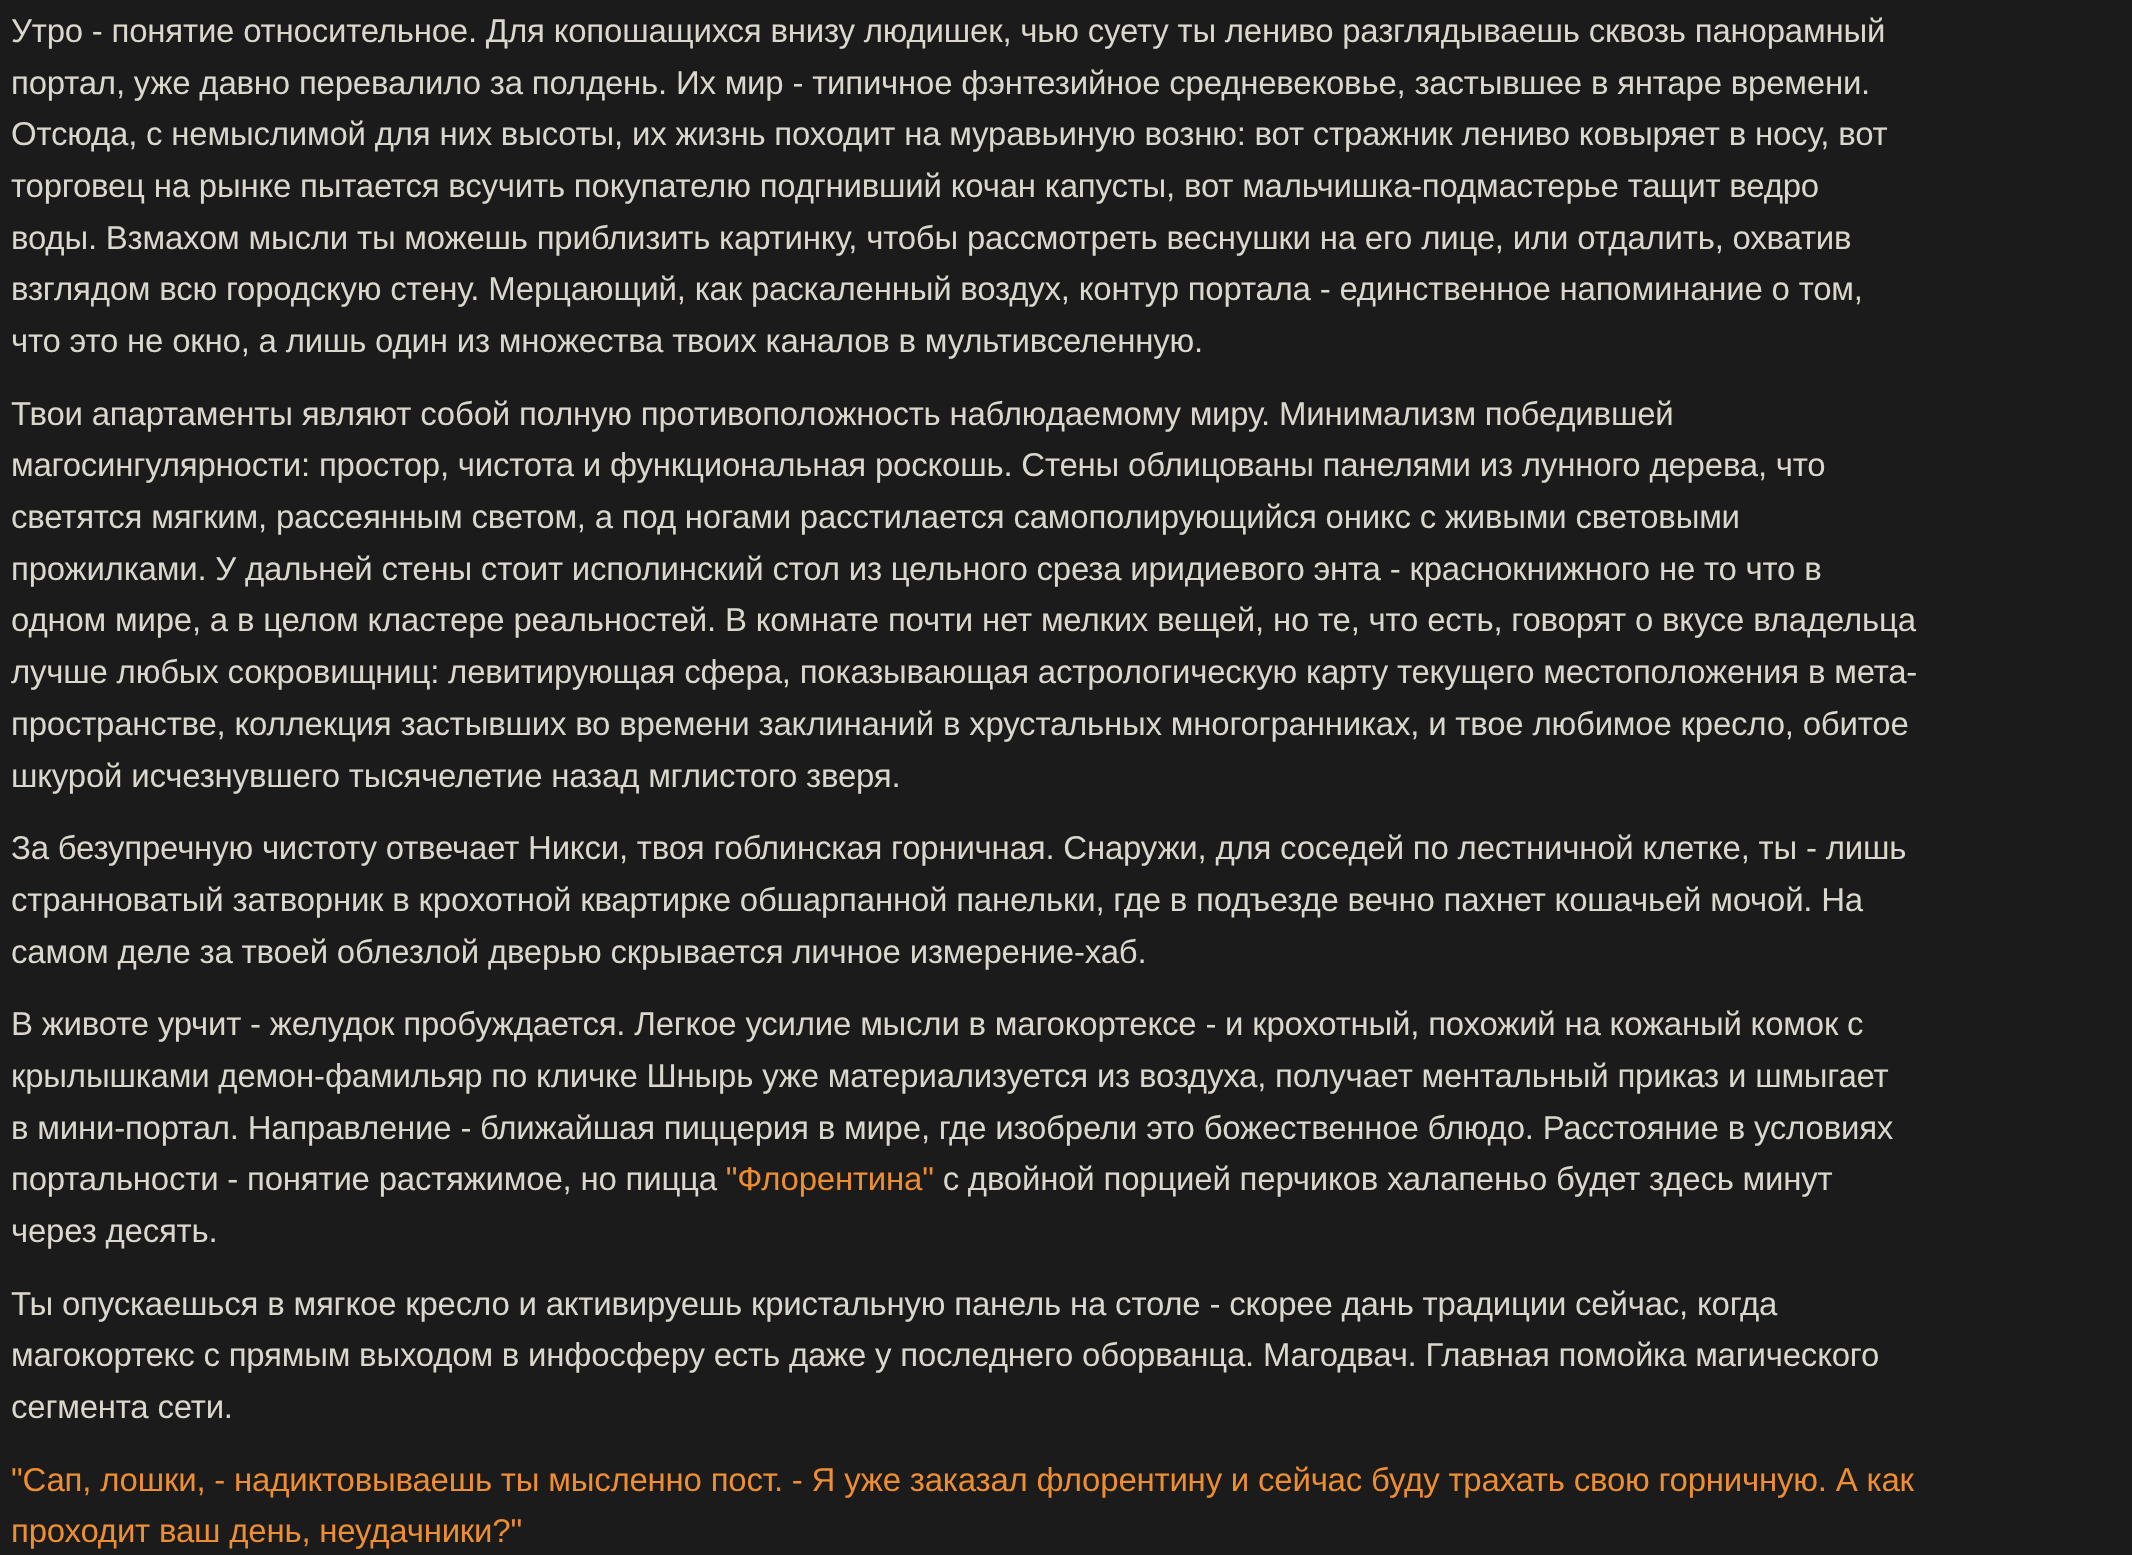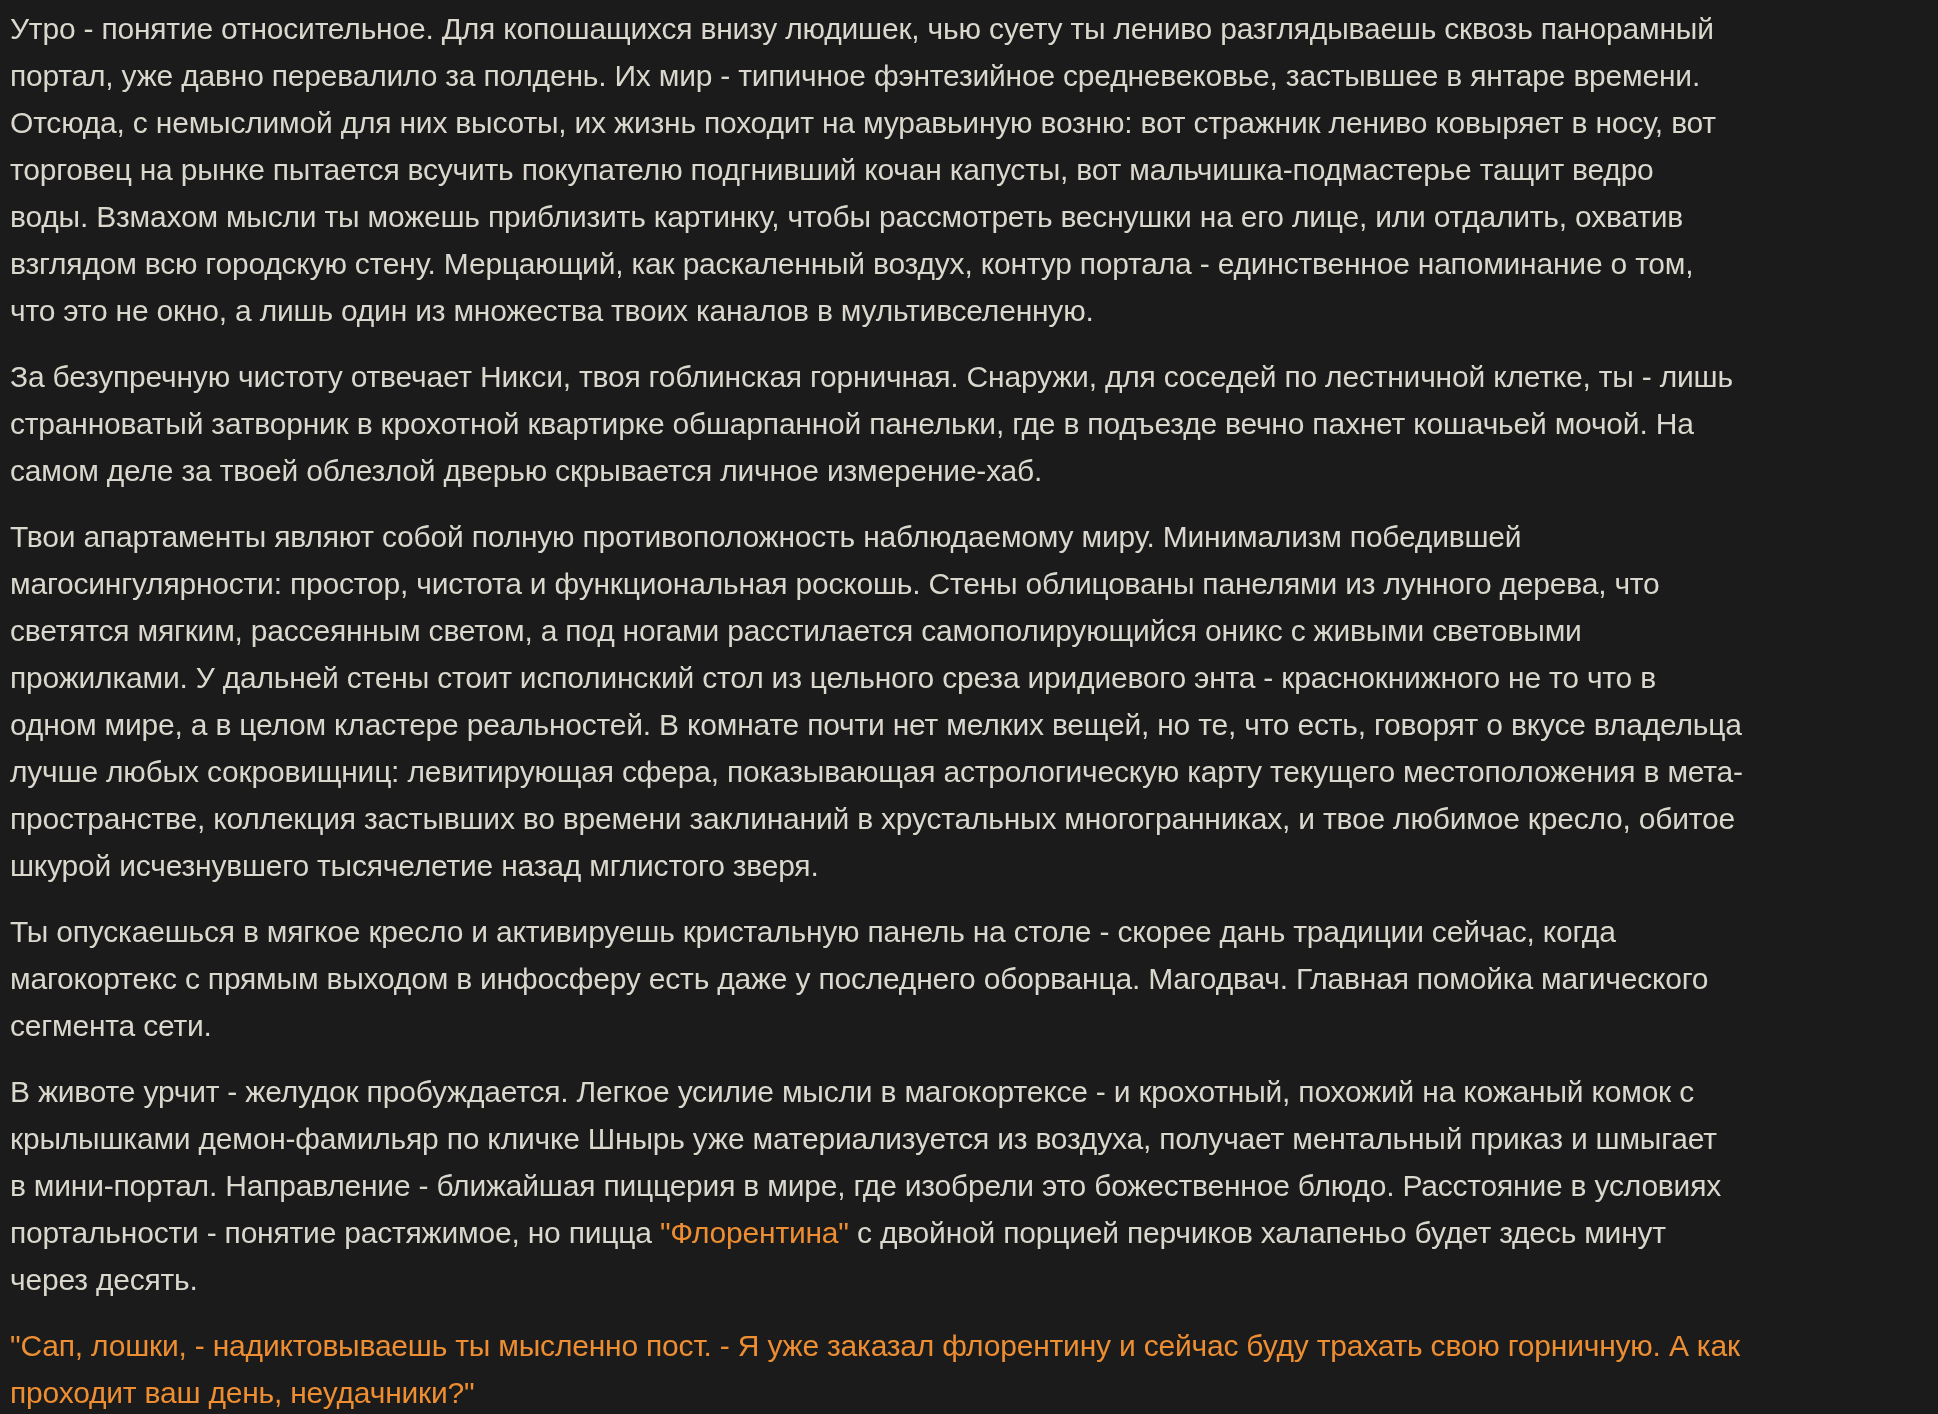--- a/index.html
+++ b/index.html
@@ -36,39 +36,39 @@
 <main class="story">
 
   <p>Утро - понятие относительное. Для копошащихся внизу людишек, чью суету ты лениво разглядываешь сквозь панорамный
 портал, уже давно перевалило за полдень. Их мир - типичное фэнтезийное средневековье, застывшее в янтаре времени.
 Отсюда, с немыслимой для них высоты, их жизнь походит на муравьиную возню: вот стражник лениво ковыряет в носу, вот
 торговец на рынке пытается всучить покупателю подгнивший кочан капусты, вот мальчишка-подмастерье тащит ведро
 воды. Взмахом мысли ты можешь приблизить картинку, чтобы рассмотреть веснушки на его лице, или отдалить, охватив
 взглядом всю городскую стену. Мерцающий, как раскаленный воздух, контур портала - единственное напоминание о том,
 что это не окно, а лишь один из множества твоих каналов в мультивселенную.</p>
 
-  <p>За безупречную чистоту отвечает Никси, твоя гоблинская горничная. Снаружи, для соседей по лестничной клетке, ты - лишь
-странноватый затворник в крохотной квартирке обшарпанной панельки, где в подъезде вечно пахнет кошачьей мочой. На
-самом деле за твоей облезлой дверью скрывается личное измерение-хаб.</p>
-
   <p>Твои апартаменты являют собой полную противоположность наблюдаемому миру. Минимализм победившей
 магосингулярности: простор, чистота и функциональная роскошь. Стены облицованы панелями из лунного дерева, что
 светятся мягким, рассеянным светом, а под ногами расстилается самополирующийся оникс с живыми световыми
 прожилками. У дальней стены стоит исполинский стол из цельного среза иридиевого энта - краснокнижного не то что в
 одном мире, а в целом кластере реальностей. В комнате почти нет мелких вещей, но те, что есть, говорят о вкусе владельца
 лучше любых сокровищниц: левитирующая сфера, показывающая астрологическую карту текущего местоположения в мета-
 пространстве, коллекция застывших во времени заклинаний в хрустальных многогранниках, и твое любимое кресло, обитое
 шкурой исчезнувшего тысячелетие назад мглистого зверя.</p>
 
-  <p>Ты опускаешься в мягкое кресло и активируешь кристальную панель на столе - скорее дань традиции сейчас, когда
-магокортекс с прямым выходом в инфосферу есть даже у последнего оборванца. Магодвач. Главная помойка магического
-сегмента сети.</p>
+  <p>За безупречную чистоту отвечает Никси, твоя гоблинская горничная. Снаружи, для соседей по лестничной клетке, ты - лишь
+странноватый затворник в крохотной квартирке обшарпанной панельки, где в подъезде вечно пахнет кошачьей мочой. На
+самом деле за твоей облезлой дверью скрывается личное измерение-хаб.</p>
 
   <p><span>В животе урчит - желудок пробуждается. Легкое усилие мысли в магокортексе - и крохотный, похожий на кожаный комок с
 крылышками демон-фамильяр по кличке Шнырь уже материализуется из воздуха, получает ментальный приказ и шмыгает
 в мини-портал. Направление - ближайшая пиццерия в мире, где изобрели это божественное блюдо. Расстояние в условиях
 портальности - понятие растяжимое, но пицца </span><a class="accent-link">"Флорентина"</a><span> с двойной порцией перчиков халапеньо будет здесь минут
 через десять.</span></p>
 
+  <p>Ты опускаешься в мягкое кресло и активируешь кристальную панель на столе - скорее дань традиции сейчас, когда
+магокортекс с прямым выходом в инфосферу есть даже у последнего оборванца. Магодвач. Главная помойка магического
+сегмента сети.</p>
+
   <p class="final-post">"Сап, лошки, - надиктовываешь ты мысленно пост. - Я уже заказал флорентину и сейчас буду трахать свою горничную. А как
 проходит ваш день, неудачники?"</p>
 
 </main>
 
 </body></html>

